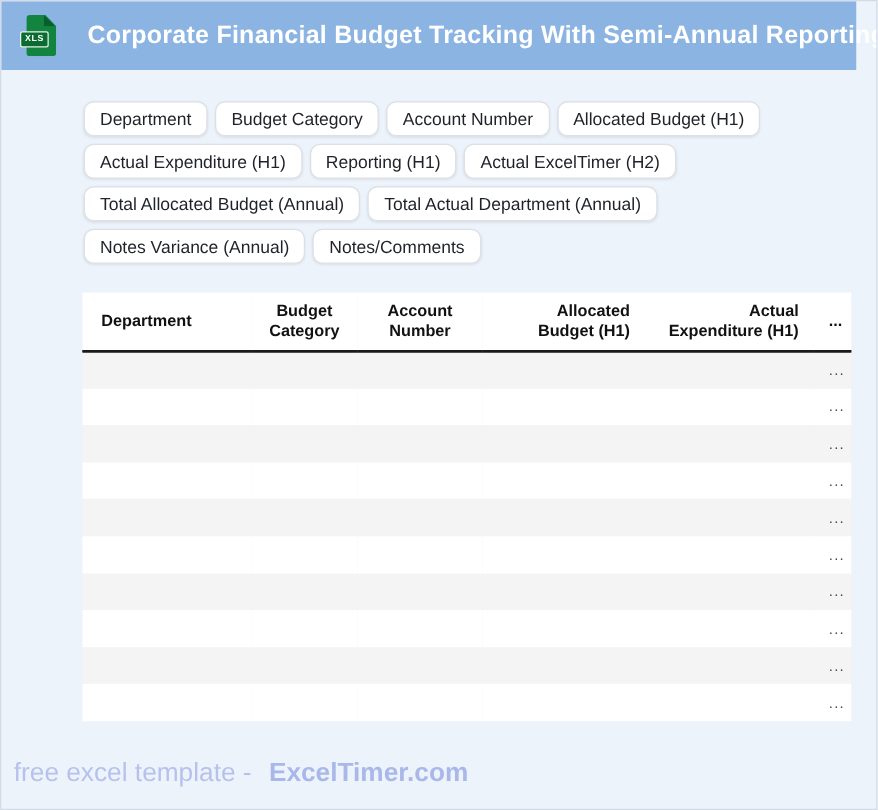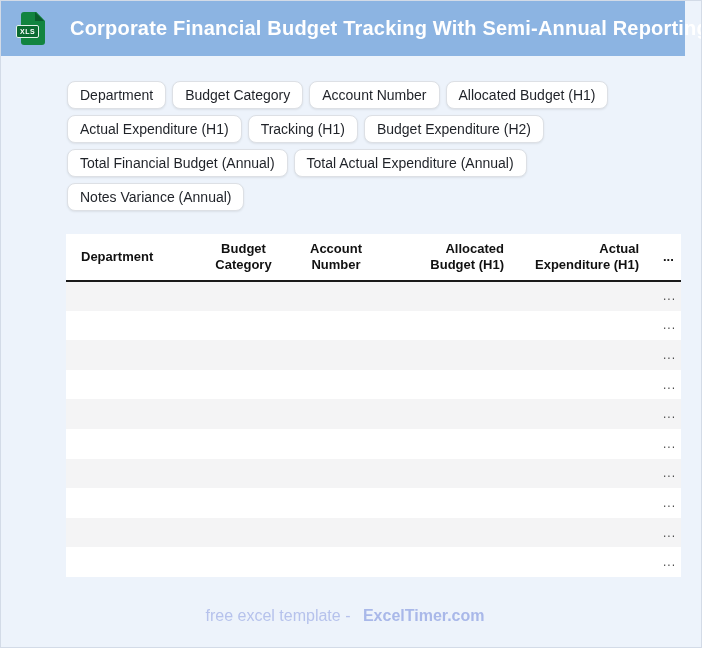--- a/index.html
+++ b/index.html
@@ -113,22 +113,22 @@
     color: #4a4a4a;
     letter-spacing: 1px;
     padding: 0 14px 0 12px;
   }
   table.preview tbody tr:nth-child(odd)  td { background: #f4f4f5; }
   table.preview tbody tr:nth-child(even) td { background: #ffffff; }
 
   
   .footer {
     margin: 30px 22px 0 0;
-    text-align: center;
-    font-size: 16px;
+    text-align: left;
+    font-size: 21px;
     padding-left: 10px;
   }
   .footer-tagline { color: #b6c2ec; }
   .footer-brand   { color: #a9b8e9; font-weight: bold; margin-left: 8px; }
 </style>
 </head>
 <body>
 
 <div class="header-bar">
   <div class="xls-icon">
@@ -138,25 +138,26 @@
   </div>
   <h1 class="page-title">Corporate Financial Budget Tracking With Semi-Annual Reporting</h1>
 </div>
 
 <div class="chip-list">
     <span class="chip">Department</span>
     <span class="chip">Budget Category</span>
     <span class="chip">Account Number</span>
     <span class="chip">Allocated Budget (H1)</span>
     <span class="chip">Actual Expenditure (H1)</span>
-    <span class="chip">Tracking (H1)</span>
-    <span class="chip">Budget Expenditure (H2)</span>
-    <span class="chip">Total Financial Budget (Annual)</span>
-    <span class="chip">Total Actual Expenditure (Annual)</span>
+    <span class="chip">Reporting (H1)</span>
+    <span class="chip">Actual ExcelTimer (H2)</span>
+    <span class="chip">Total Allocated Budget (Annual)</span>
+    <span class="chip">Total Actual Department (Annual)</span>
     <span class="chip">Notes Variance (Annual)</span>
+    <span class="chip">Notes/Comments</span>
   </div>
 
 <table class="preview">
   <thead>
     <tr>
         <th class="al-left">Department</th>
         <th class="al-center">Budget Category</th>
         <th class="al-center">Account Number</th>
         <th class="al-right">Allocated Budget (H1)</th>
         <th class="al-right">Actual Expenditure (H1)</th>

